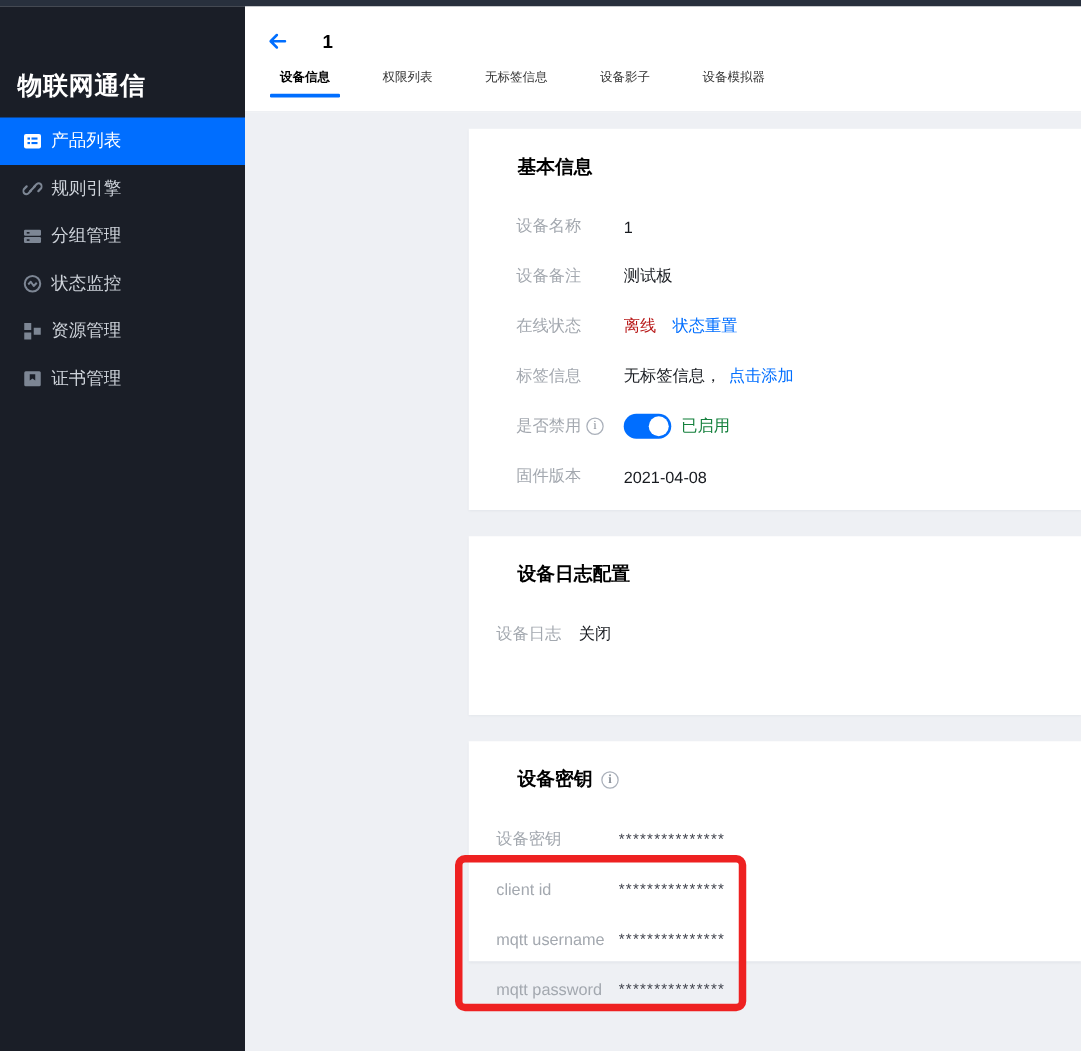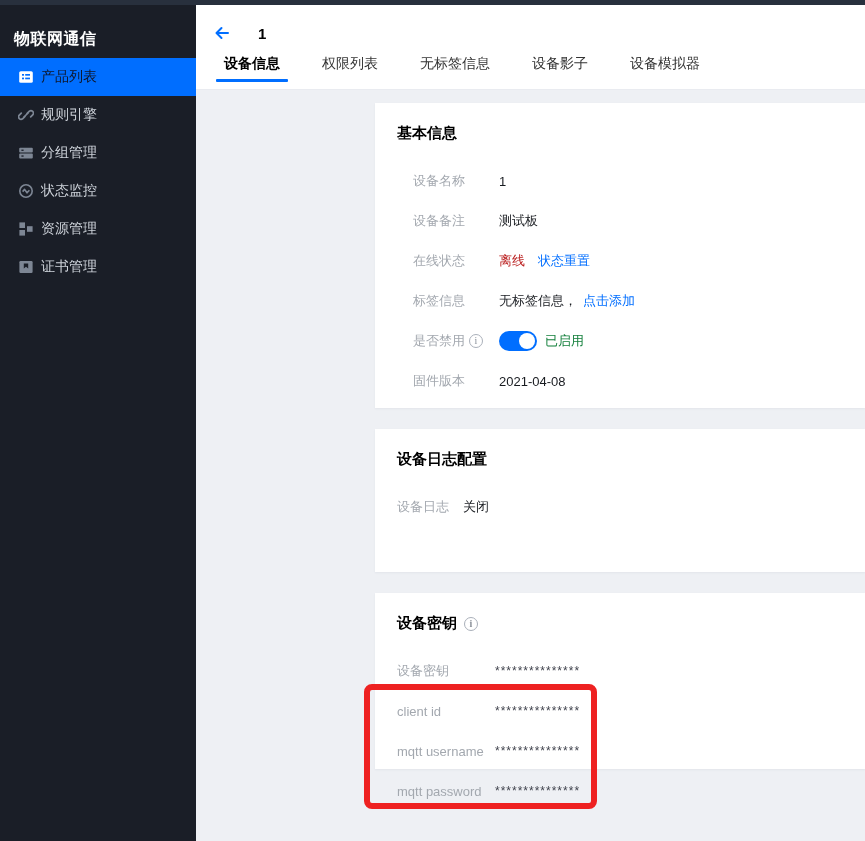--- a/index.html
+++ b/index.html
@@ -10,60 +10,60 @@
   }
   
   .top-strip { position:absolute; left:0; top:0; width:865px; height:5px; background:#28303d; z-index:5; }
 
   
   .sidebar {
     position:absolute; left:0; top:5px; width:196px; height:836px;
     background:#1a1e27;
   }
   .sidebar-title {
-    color:#ffffff; font-size:16px; font-weight:bold;
-    padding:24px 0 0 14px; height:53px; letter-spacing:0.5px;
+    color:#ffffff; font-size:20px; font-weight:bold;
+    padding:14px 0 0 14px; height:53px; letter-spacing:0.5px;margin-top:36px;
   }
   .nav-item {
     height:38px; display:flex; align-items:center; gap:7px;
     padding-left:18px; cursor:pointer;
     color:#ced3da; font-size:14px;
   }
   .nav-item .nav-icon { width:16px; height:16px; color:#7d8694; flex:0 0 16px; display:block; }
   .nav-item .ic-cut { fill:#1a1e27; }
-  .nav-item.active { background:#006eff; color:#0f172a;font-family:Liberation Serif, serif; }
+  .nav-item.active { background:#006eff; color:#ffffff;font-family:Liberation Serif, serif; }
   .nav-item.active .nav-icon { color:#ffffff; }
   .nav-item.active .ic-cut { fill:#006eff; }
 
   
   .main { position:absolute; left:196px; top:5px; width:669px; height:836px; }
   .page-header { background:#ffffff; height:85px; border-bottom:1px solid #e9ebf0; }
   .header-top { display:flex; align-items:center; padding:18px 0 0 17px; height:38px; }
   .back-btn { width:18px; height:18px; cursor:pointer; display:block; }
   .page-title { font-size:15px; font-weight:bold; color:#000; margin-left:27px; }
   .tabs { display:flex; padding-left:20px; margin-top:6px; }
   .tab {
-    font-size:14px; color:#333; padding:6px 8px 9px 8px; margin-right:26px;
+    font-size:10px; color:#333; padding:6px 8px 9px 8px; margin-right:26px;
     cursor:pointer; position:relative; white-space:nowrap;
   }
   .tab.active { color:#000; font-weight:bold; }
   .tab.active::after {
     content:""; position:absolute; left:0; right:0; bottom:0; height:3px;
     background:#006eff; border-radius:1px;
   }
 
   .content { padding:13px 0 0 179px; }
   .card {
     background:#ffffff; padding:21px 24px 0 22px; margin-bottom:21px;
     box-shadow:0 1px 2px rgba(50,60,80,0.06);
   }
   .card-1 { height:305px; }
   .card-2 { height:143px; }
   .card-3 { height:176px; }
-  .card-title { font-size:15px; font-weight:bold; color:#000; margin-bottom:28px; display:flex; align-items:center; gap:7px; }
+  .card-title { font-size:15px; font-weight:bold; color:#000; margin-bottom:28px; display:flex; align-items:center; gap:7px;margin-left:17px; }
   .row { display:flex; align-items:center; margin-bottom:20px; min-height:20px; font-size:13px; }
   .row .lbl { color:#a3a8af; display:flex; align-items:center; gap:4px; flex:0 0 auto; }
   .card-1 .lbl { width:86px;margin-left:16px; }
   .card-2 .lbl { width:66px; }
   .card-3 .lbl { width:98px; }
   .val { color:#181b20; }
   .val-danger { color:#b91c1c; }
   .link { color:#006eff; cursor:pointer; }
   .gap-l { margin-left:13px; }
   .gap-s { margin-left:6px; }

